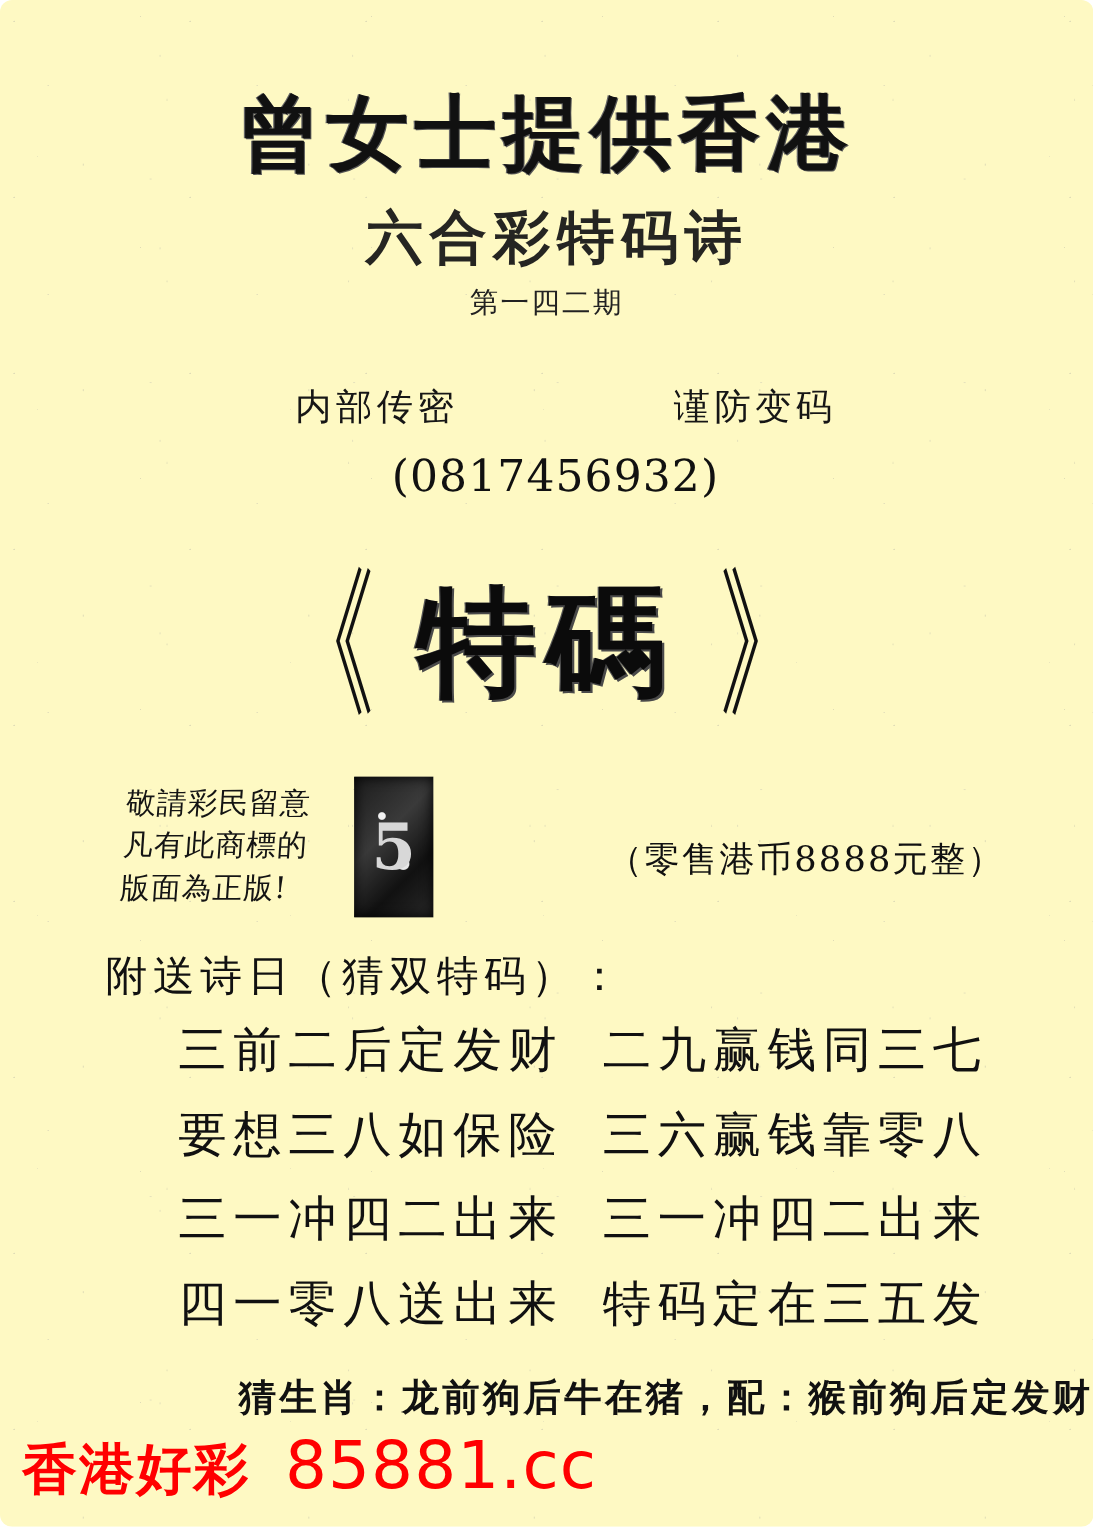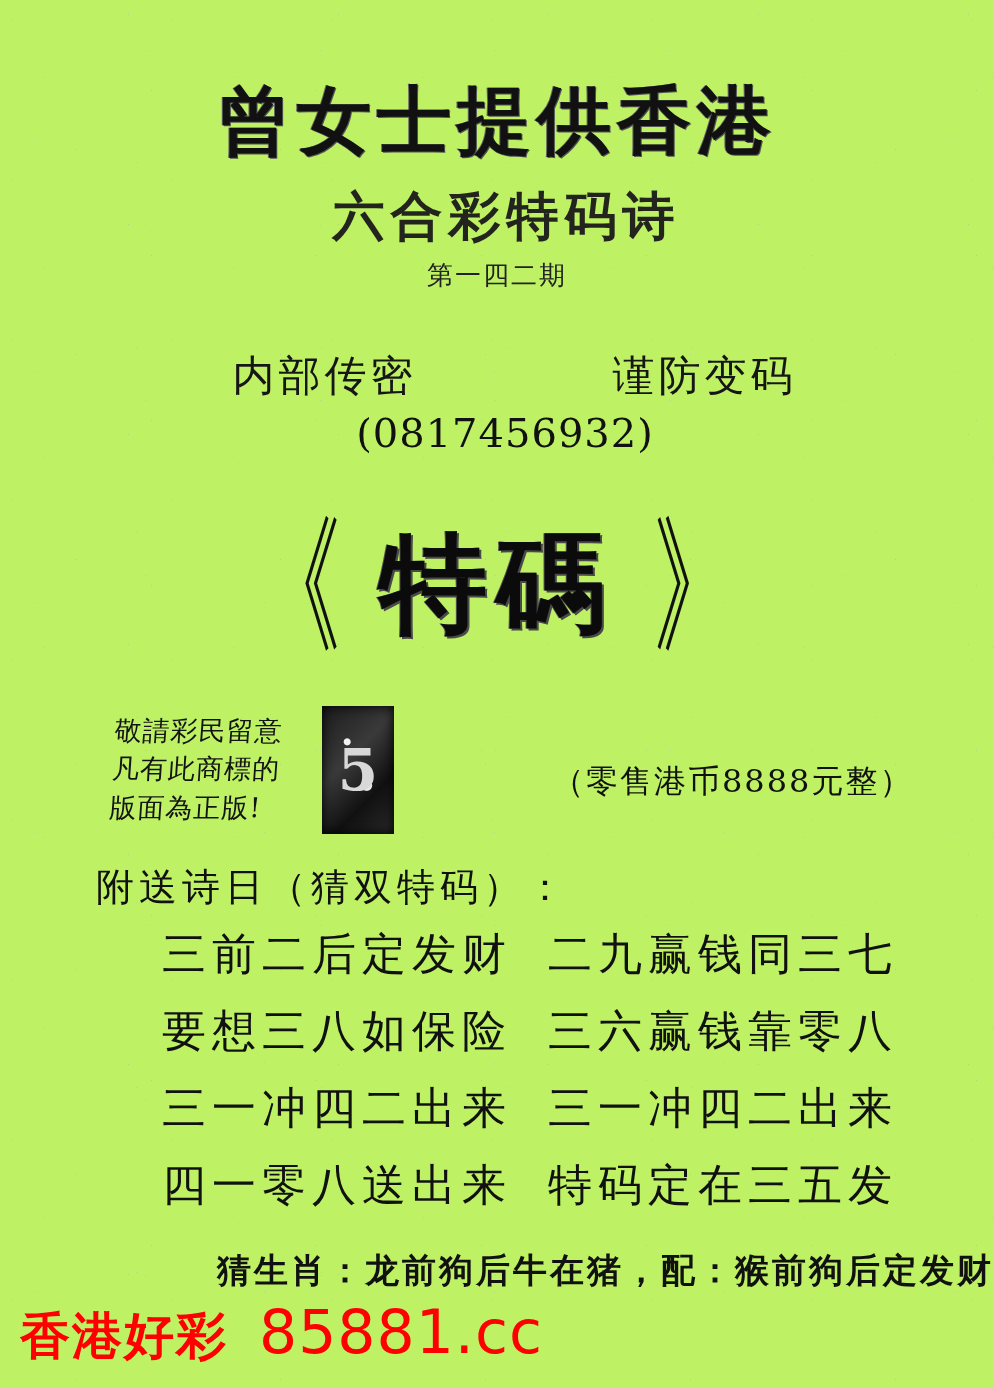--- a/index.html
+++ b/index.html
@@ -11,21 +11,22 @@
     width: 994px;
     height: 1388px;
     position: relative;
     overflow: hidden;
     font-family: "DejaVu Sans", sans-serif;
     color: #0a0a0a;
   }
   .page {
     position: absolute;
     inset: 0;
-    background: #bef264;
+    background: #fef9c3;
+    border-radius: 11px;
   }
   
   .noise {
     position: absolute;
     inset: 0;
     pointer-events: none;
     opacity: .30;
     background-image:
       radial-gradient(circle at 8% 12%, #999 0.6px, transparent 0.7px),
       radial-gradient(circle at 23% 41%, #aaa 0.5px, transparent 0.6px),
@@ -75,21 +76,21 @@
   }
 
   .notice-row {
     position: absolute;
     top: 348px;
     left: 0; right: 0;
     display: flex;
     justify-content: center;
     gap: 196px;
     font-family: "DejaVu Serif", serif;
-    font-size: 42px;
+    font-size: 33px;
     letter-spacing: 4px;
     color: #161616;
     padding-left: 35px;
   }
   .code-line {
     position: absolute;
     top: 410px;
     left: 16px; right: 0;
     text-align: center;
     font-family: "DejaVu Serif", serif;

